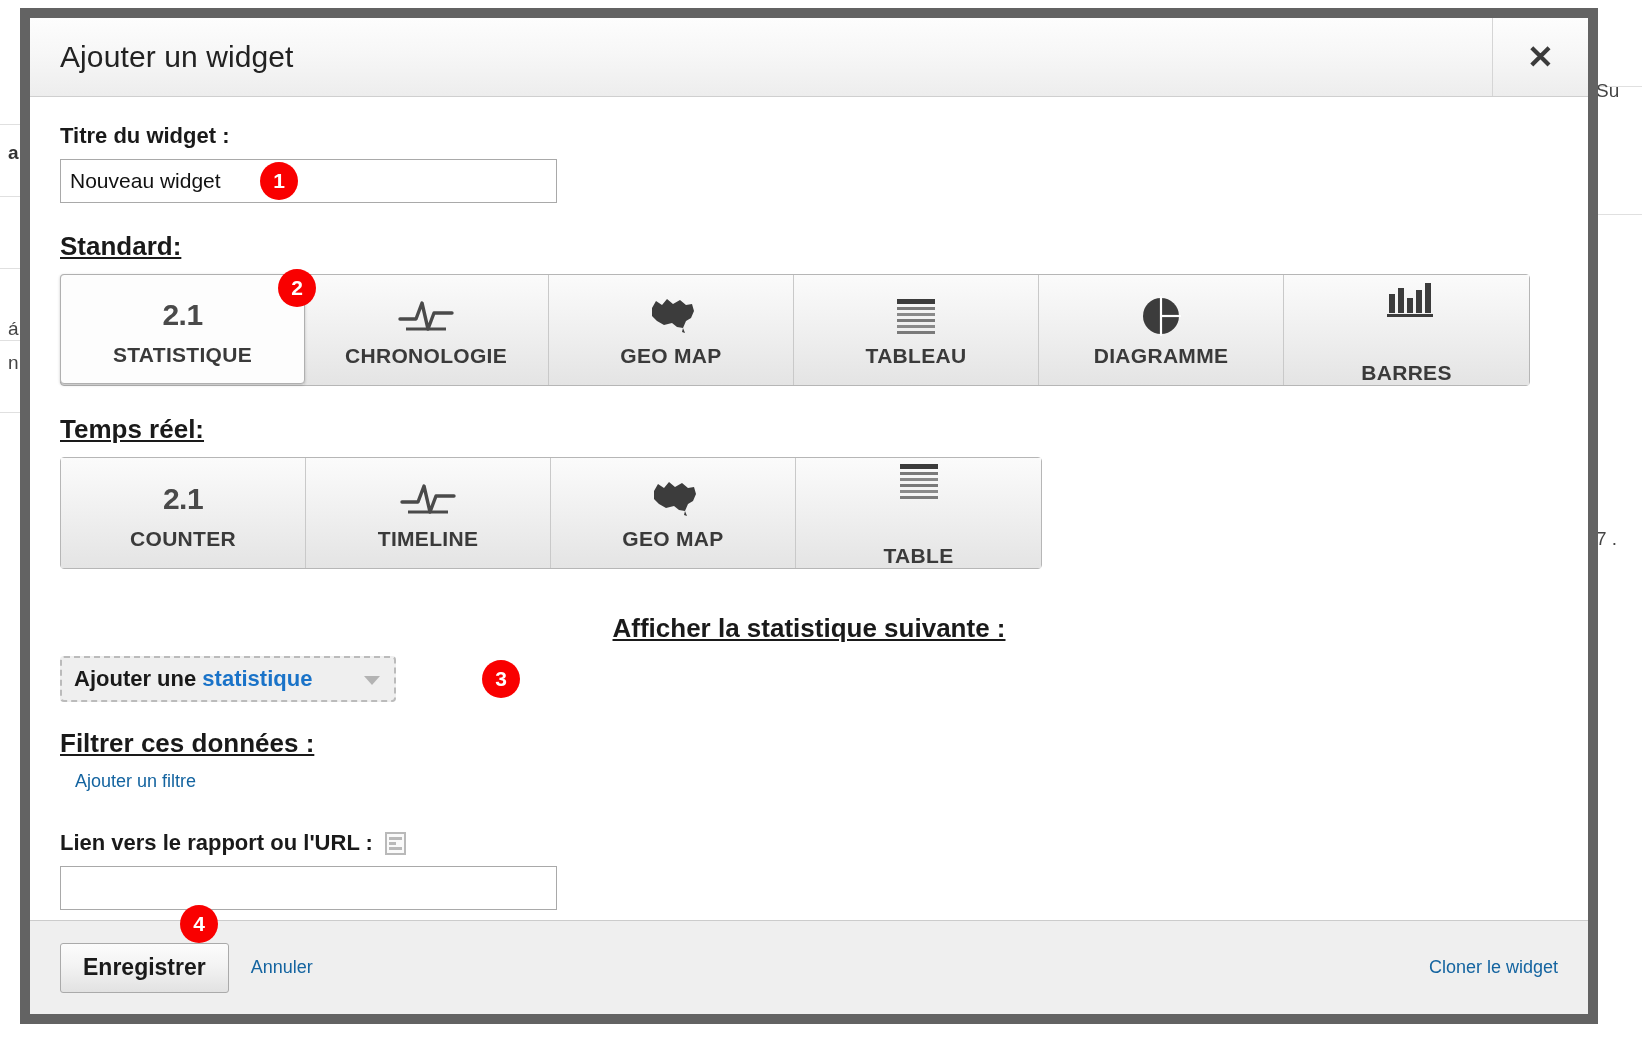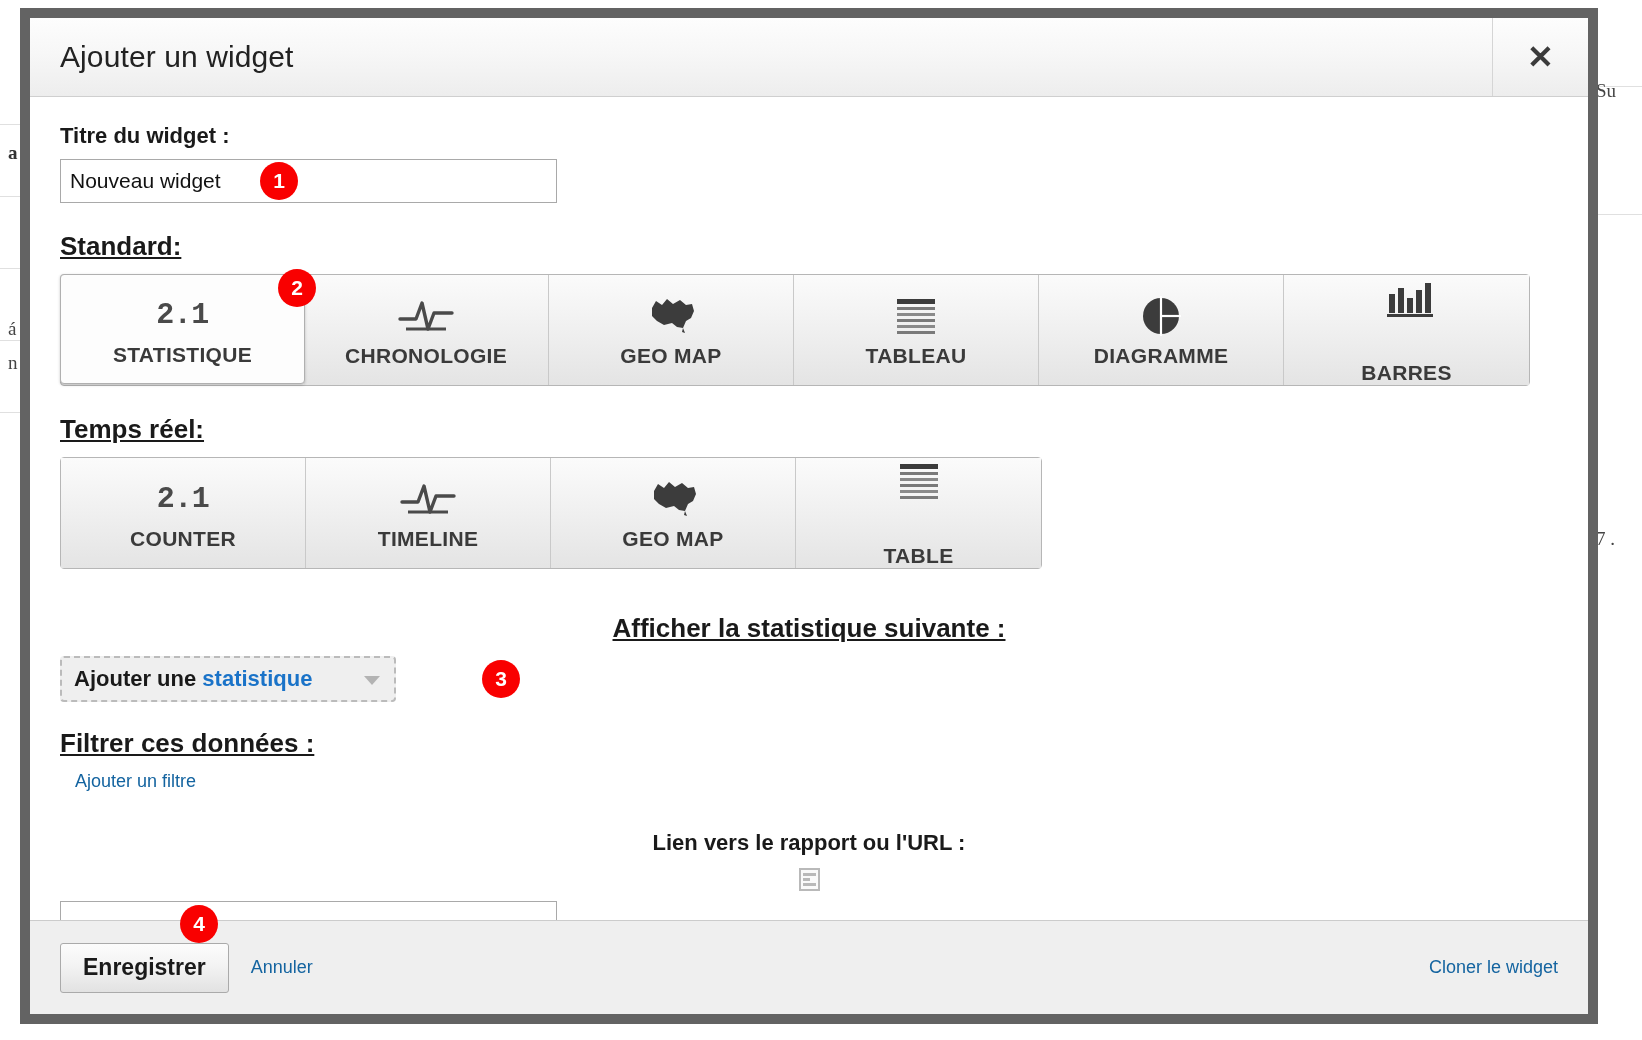--- a/index.html
+++ b/index.html
@@ -42,21 +42,20 @@
     position: absolute;
     left: 0; right: 0;
     height: 1px;
     background: #e0e0e0;
   }
   .bg-frag {
     position: absolute;
     font-size: 19px;
     color: #444;
     white-space: nowrap;
-    font-family: Liberation Serif, serif;
   }
   .bg-frag.b { font-weight: bold; color: #333; }
 
   
   #modal {
     position: absolute;
     left: 20px;
     top: 8px;
     width: 1578px;
     height: 1016px;
@@ -170,21 +169,20 @@
     box-shadow: 0 1px 3px rgba(0,0,0,0.22);
     z-index: 3;
     margin: -1px;
   }
   .type-icon {
     height: 48px;
     display: flex;
     align-items: center;
     justify-content: center;
     margin-bottom: 4px;
-    font-family: Liberation Mono, monospace;
   }
   .type-icon .numeral {
     font-size: 30px;
     font-weight: bold;
     color: #4a4a4a;
     letter-spacing: -0.5px;
   }
   .type-label {
     font-size: 21px;
     font-weight: bold;
@@ -231,21 +229,20 @@
     cursor: pointer;
     text-decoration: none;
   }
   .filter-link-wrap { padding-left: 15px; margin-top: 10px; }
 
   .url-label-row {
     display: flex;
     align-items: center;
     gap: 12px;
     margin: 38px 0 10px 0;
-    flex-direction: column;
   }
   .report-icon {
     width: 21px; height: 23px;
     box-sizing: border-box;
     border: 2px solid #b9b9b9;
     background: #fafafa;
     display: flex;
     flex-direction: column;
     justify-content: center;
     gap: 2px;

